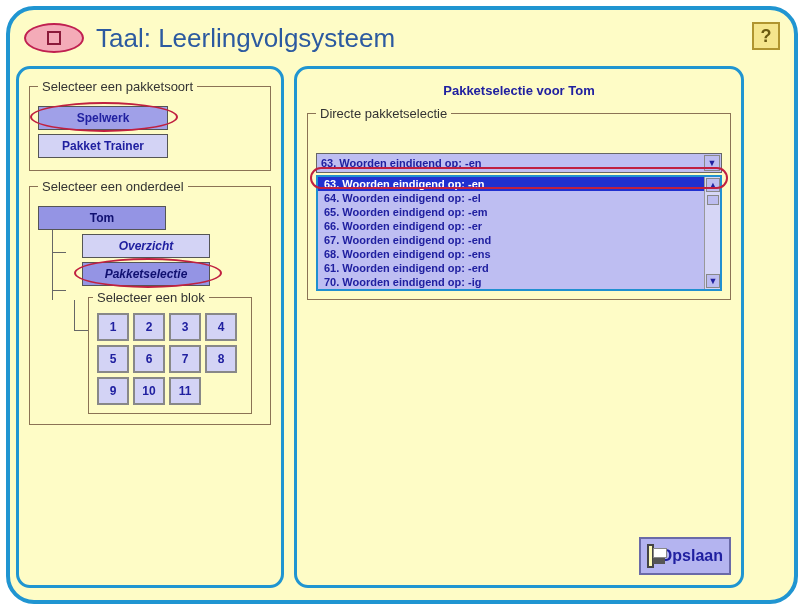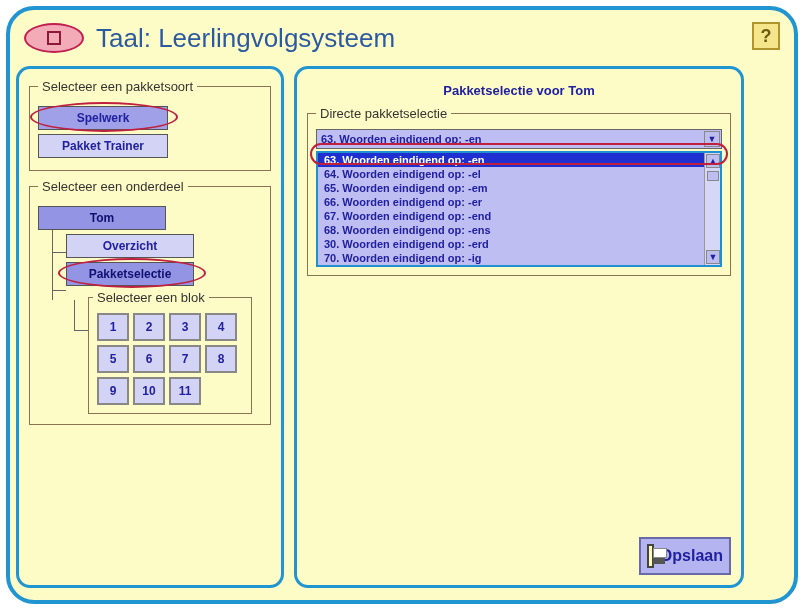--- a/index.html
+++ b/index.html
@@ -115,21 +115,21 @@
   }
   .btn.med {
     background: #a0a0e8;
   }
   .highlight-oval {
     position: absolute;
     border: 2px solid #c02040;
     border-radius: 50%;
     pointer-events: none;
   }
-  .tree-indent1 { margin-left: 28px; }
+  .tree-indent1 { margin-left: 44px; font-style: italic; }
   .tree-item {
     width: 128px;
     height: 24px;
     background: #9494e4;
     border: 1px solid #555;
     color: #101070;
     font-size: 12px;
     font-weight: bold;
     text-align: center;
     line-height: 22px;
@@ -271,21 +271,21 @@
     background: #555;
   }
   .save-icon::after {
     content: "";
     position: absolute;
     top: 2px; left: 4px;
     width: 12px; height: 8px;
     background: #fff;
     border:1px solid #888;
   }
-  .combo-wrap { position: relative; }
+  .combo-wrap { position: relative; margin-top: 24px; }
   .combo-highlight {
     position: absolute;
     left: -6px; right: -6px;
     top: 14px;
     height: 22px;
     border: 2px solid #c02040;
     border-radius: 14px;
     pointer-events: none;
   }
   .tree-lines {
@@ -387,21 +387,21 @@
           </div>
 
           <div class="listbox">
             <div class="listbox-inner">
               <div class="list-item selected">63. Woorden eindigend op: -en</div>
               <div class="list-item">64. Woorden eindigend op: -el</div>
               <div class="list-item">65. Woorden eindigend op: -em</div>
               <div class="list-item">66. Woorden eindigend op: -er</div>
               <div class="list-item">67. Woorden eindigend op: -end</div>
               <div class="list-item">68. Woorden eindigend op: -ens</div>
-              <div class="list-item">30. Woorden eindigend op: -erd</div>
+              <div class="list-item">61. Woorden eindigend op: -erd</div>
               <div class="list-item">70. Woorden eindigend op: -ig</div>
             </div>
             <div class="list-scroll">
               <div class="scroll-btn">▲</div>
               <div class="scroll-thumb"></div>
               <div class="scroll-btn bottom">▼</div>
             </div>
           </div>
           <div class="combo-highlight"></div>
         </div>

